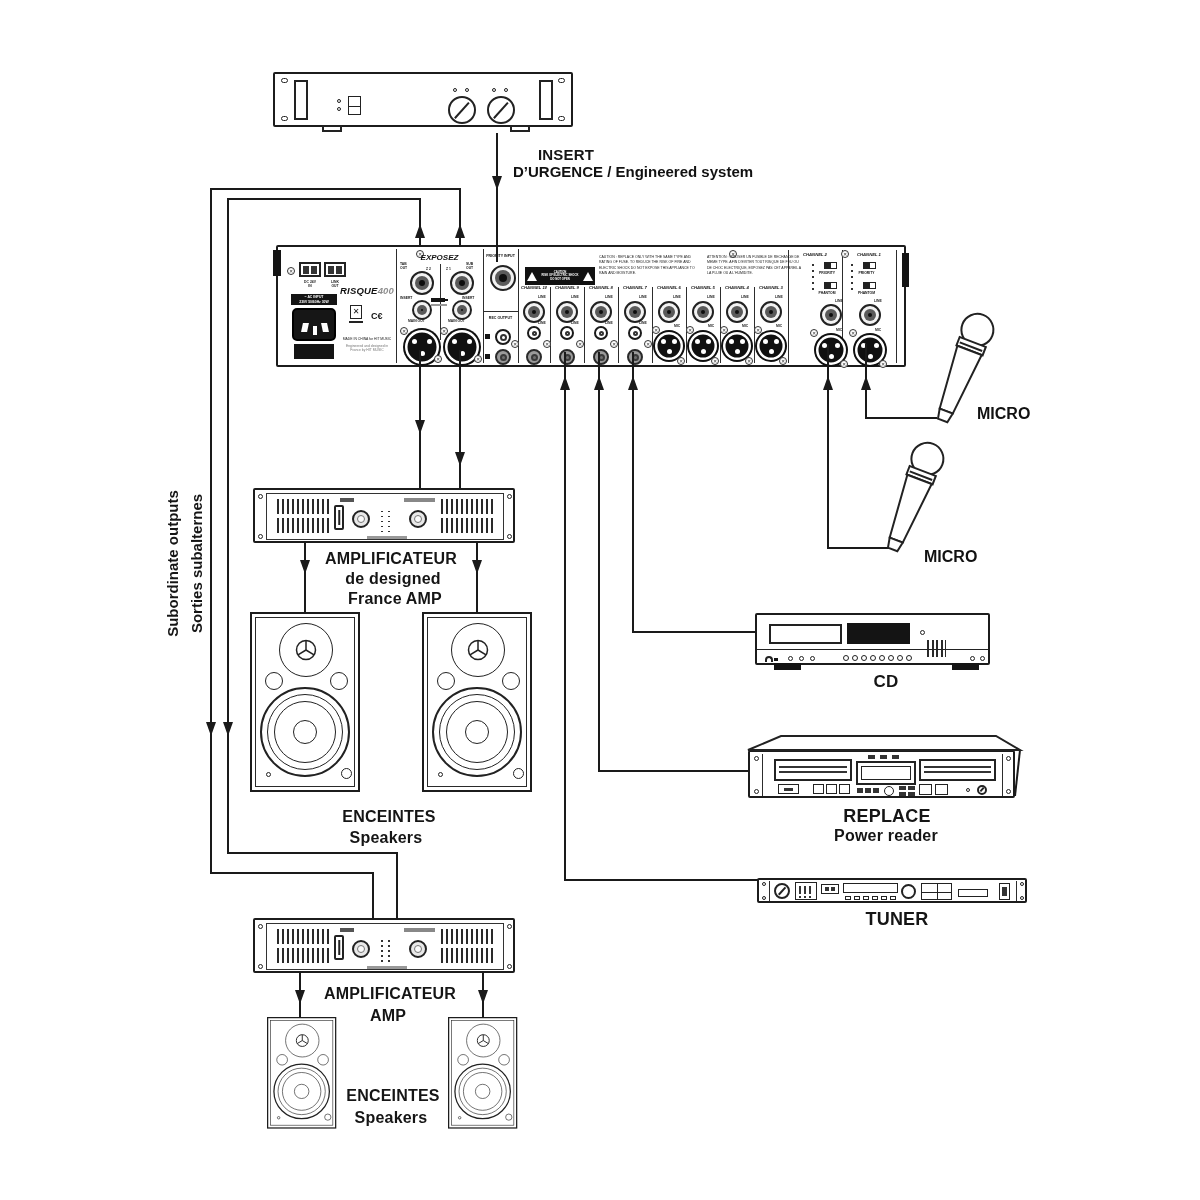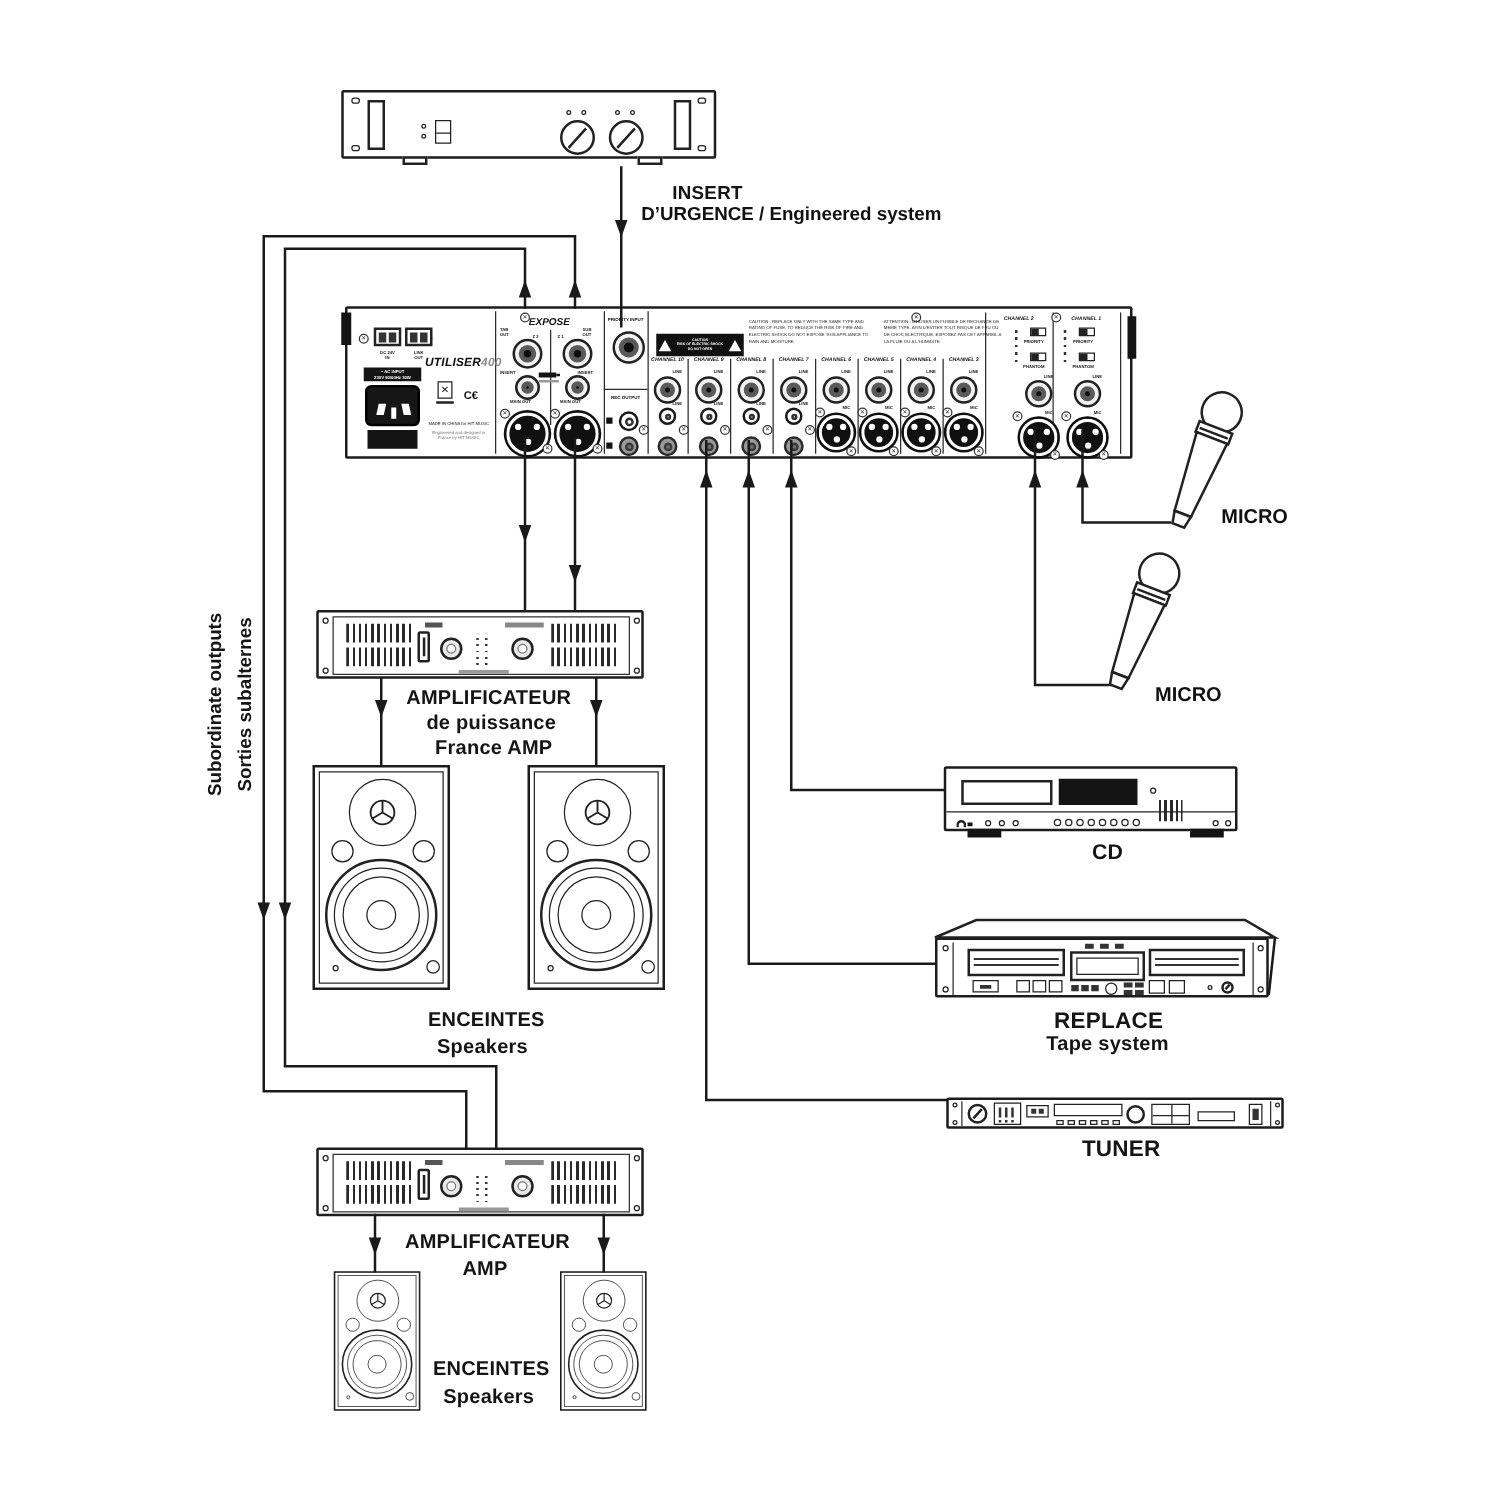--- a/index.html
+++ b/index.html
@@ -117,28 +117,28 @@
     <div class="tiny" style="left:46px;top:33px;width:22px;text-align:center;"><span>LINK</span><br><span>OUT</span></div>
     <div class="blk" style="left:13px;top:47px;width:46px;height:11px;color:#fff;font-size:3.4px;font-weight:bold;text-align:center;line-height:1.5;padding-top:1px;box-sizing:border-box;">
       <span>~ AC INPUT</span><br><span>230V 50/60Hz   30W</span>
     </div>
     <div class="iec" style="left:14px;top:61px;width:44px;height:33px;">
       <i style="left:8px;top:13px;width:6px;height:9px;transform:skewX(-12deg);"></i>
       <i style="left:28px;top:13px;width:6px;height:9px;transform:skewX(12deg);"></i>
       <i style="left:19px;top:16px;width:4px;height:9px;"></i>
     </div>
     <div class="blk" style="left:16px;top:97px;width:40px;height:15px;"></div>
-    <div class="abs" style="left:62px;top:38px;width:54px;font-size:9.5px;font-style:italic;font-weight:bold;letter-spacing:.2px;"><span>UTILISER</span><span style="color:#8d8d8d;">400</span></div>
+    <div class="abs" style="left:62px;top:38px;width:54px;font-size:9.5px;font-style:italic;font-weight:bold;letter-spacing:.2px;"><span>RISQUE</span><span style="color:#8d8d8d;">400</span></div>
     <div class="abs" style="left:72px;top:58px;width:12px;height:14px;border:1px solid #222;box-sizing:border-box;font-size:8px;line-height:12px;text-align:center;">✕</div>
     <div class="abs" style="left:71px;top:74px;width:14px;height:2px;background:#222;"></div>
     <div class="abs" style="left:93px;top:64px;font-size:9px;font-weight:bold;">C€</div>
     <div class="tiny" style="left:60px;top:90px;width:58px;text-align:center;font-weight:normal;">MADE IN CHINA for HIT MUSIC</div>
     <div class="tiny" style="left:60px;top:97px;width:58px;text-align:center;font-weight:normal;color:#777;"><span>Engineered and designed in</span><br><span>France by HIT MUSIC</span></div>
 
-    <div class="abs" style="left:118px;top:6px;width:87px;text-align:center;font-size:8px;font-weight:bold;font-style:italic;">EXPOSE</div>
+    <div class="abs" style="left:118px;top:6px;width:87px;text-align:center;font-size:8px;font-weight:bold;font-style:italic;">EXPOSEZ</div>
     <div class="divv" style="left:162px;top:17px;height:76px;"></div>
     <div class="tiny" style="left:122px;top:15px;text-align:left;"><span>TAB</span><br><span>OUT</span></div>
     <div class="tiny" style="left:188px;top:15px;text-align:left;"><span>SUB</span><br><span>OUT</span></div>
     <span class="tiny" style="left:148px;top:20px;">Z 2</span>
     <span class="tiny" style="left:168px;top:20px;">Z 1</span>
     <span class="jack" style="left:132px;top:24px;width:24px;height:24px;"></span>
     <span class="jack" style="left:172px;top:24px;width:24px;height:24px;"></span>
     <span class="tiny" style="left:122px;top:49px;">INSERT</span>
     <span class="tiny" style="left:184px;top:49px;">INSERT</span>
     <span class="blk" style="left:153px;top:51px;width:14px;height:4px;"></span>
@@ -325,21 +325,21 @@
     <div class="abs" style="left:79px;top:15px;width:10px;height:25px;border:2px solid #222;border-radius:2px;box-sizing:border-box;">
       <div style="position:absolute;left:50%;top:3px;bottom:3px;width:1.5px;background:#222;transform:translateX(-50%);"></div>
     </div>
     <span class="aknb" style="left:97px;top:20px;width:18px;height:18px;"></span>
     <span class="abs" style="left:126px;top:17px;width:2px;height:25px;background:repeating-linear-gradient(0deg,#333 0 1.5px,transparent 1.5px 5px);"></span>
     <span class="abs" style="left:133px;top:17px;width:2px;height:25px;background:repeating-linear-gradient(0deg,#333 0 1.5px,transparent 1.5px 5px);"></span>
     <span class="aknb" style="left:154px;top:20px;width:18px;height:18px;"></span>
     <span class="abs" style="left:112px;top:46px;width:40px;height:3px;background:#999;"></span>
   </div>
   <div class="lbl" style="left:391px;top:550px;font-size:16px;">AMPLIFICATEUR</div>
-  <div class="lbl" style="left:393px;top:570px;font-size:16px;">de puissance</div>
+  <div class="lbl" style="left:393px;top:570px;font-size:16px;">de designed</div>
   <div class="lbl" style="left:395px;top:590px;font-size:16px;">France AMP</div>
 
   <div class="spk z2" style="left:250px;top:612px;width:110px;height:180px;">
     <span class="circ" style="left:27px;top:9px;width:54px;height:54px;"></span>
     <svg class="abs" style="left:43px;top:25px;" width="22" height="22">
         <circle cx="11" cy="11" r="9.5" fill="#fff" stroke="#222" stroke-width="1.5"></circle>
         <path d="M11,11 L11,1.8 M11,11 L3,15.8 M11,11 L19,15.8" stroke="#222" stroke-width="1.5" fill="none"></path>
       </svg>
     <span class="circ" style="left:13px;top:58px;width:18px;height:18px;"></span>
     <span class="circ" style="left:78px;top:58px;width:18px;height:18px;"></span>
@@ -422,21 +422,21 @@
     <span class="sq" style="left:158px;top:34px;width:7px;height:4px;"></span>
     <span class="sq" style="left:149px;top:40px;width:7px;height:4px;"></span>
     <span class="sq" style="left:158px;top:40px;width:7px;height:4px;"></span>
     <div class="door" style="left:169px;top:7px;width:77px;height:22px;"></div>
     <div class="btn" style="left:169px;top:32px;width:13px;height:11px;"></div>
     <div class="btn" style="left:185px;top:32px;width:13px;height:11px;"></div>
     <span class="dot" style="left:216px;top:36px;width:4px;height:4px;"></span>
     <span class="knb" style="left:227px;top:33px;width:10px;height:10px;"></span>
   </div>
   <div class="lbl" style="left:887px;top:806px;font-size:18px;">REPLACE</div>
-  <div class="lbl" style="left:886px;top:827px;font-size:16px;">Tape system</div>
+  <div class="lbl" style="left:886px;top:827px;font-size:16px;">Power reader</div>
 
   <div class="dev z2" style="left:757px;top:878px;width:270px;height:25px;">
     <span class="dot" style="left:3px;top:2px;width:4px;height:4px;"></span>
     <span class="dot" style="left:3px;top:16px;width:4px;height:4px;"></span>
     <span class="dot" style="left:261px;top:2px;width:4px;height:4px;"></span>
     <span class="dot" style="left:261px;top:16px;width:4px;height:4px;"></span>
     <div class="divv" style="left:10px;top:1px;height:20px;"></div>
     <div class="divv" style="left:257px;top:1px;height:20px;"></div>
     <span class="knb" style="left:15px;top:3px;width:16px;height:16px;"></span>
     <div class="abs" style="left:36px;top:2px;width:22px;height:18px;border:1.5px solid #222;box-sizing:border-box;">

